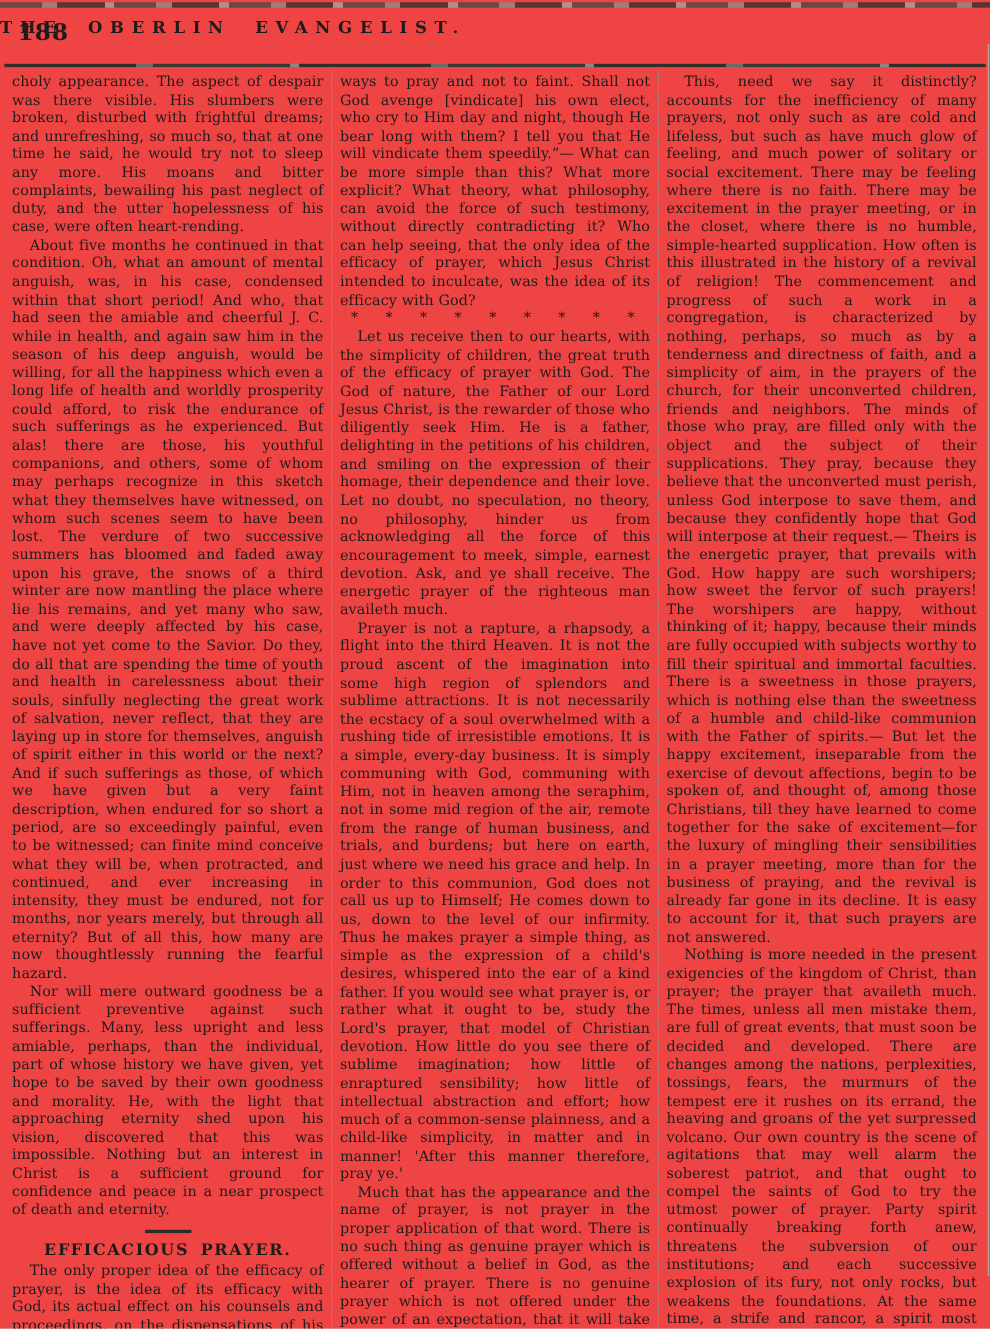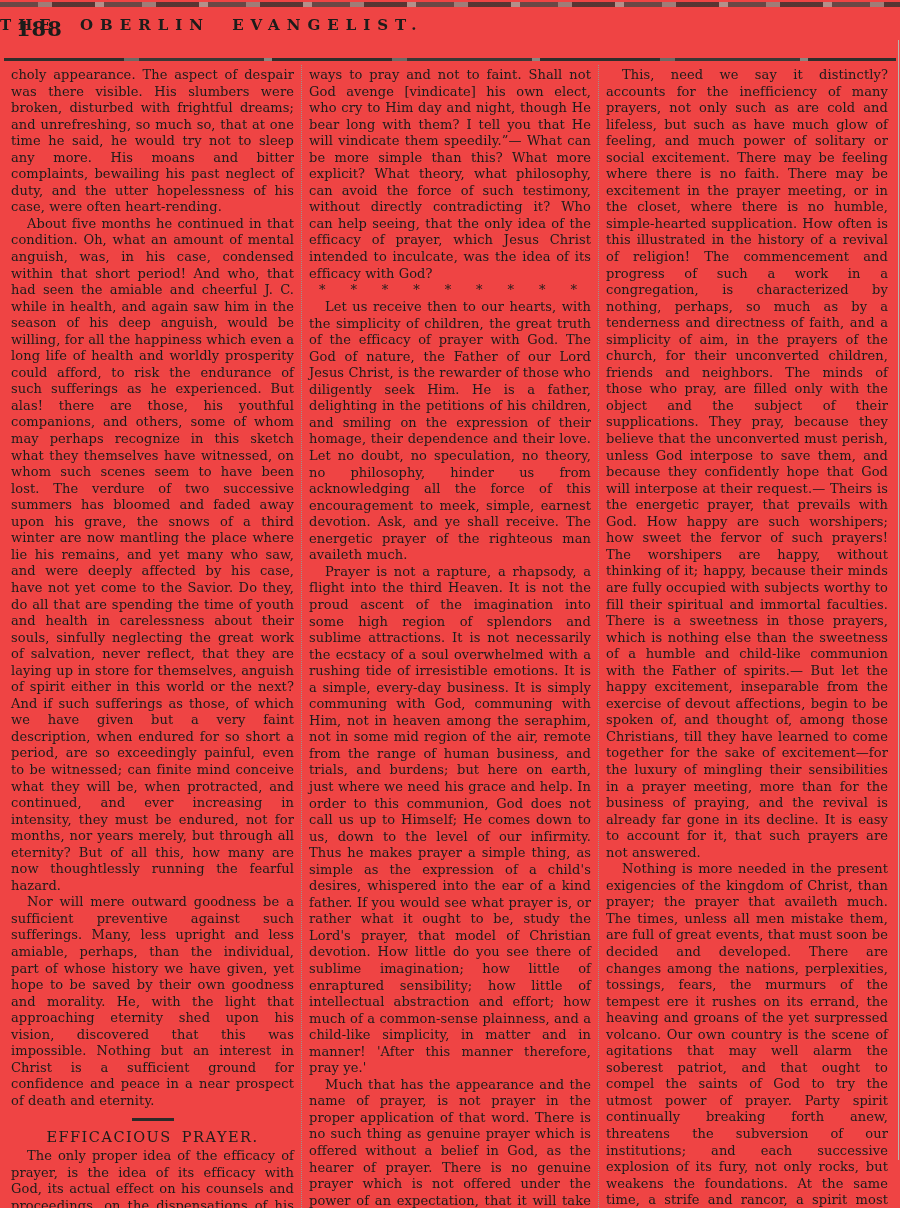--- a/index.html
+++ b/index.html
@@ -61,21 +61,21 @@
   }
   .col + .col{border-left:1px dotted #9a968e;}
   .col p{margin:0;text-indent:16px;}
   .col p.continuation{text-indent:0;}
   .article-divider{
     width:42px;height:3px;background:#2c2b28;
     margin:9px auto 8px auto;
   }
   .article-title{
     text-align:center;
-    font-weight:normal;
+    font-weight:bold;
     font-size:14.5px;
     letter-spacing:1.5px;
     word-spacing:4px;
     margin:0 0 2px 0;
   }
   .asterisk-row{
     display:flex;justify-content:space-between;
     padding:1px 14px 2px 10px;
     font-size:13px;
     line-height:14px;

